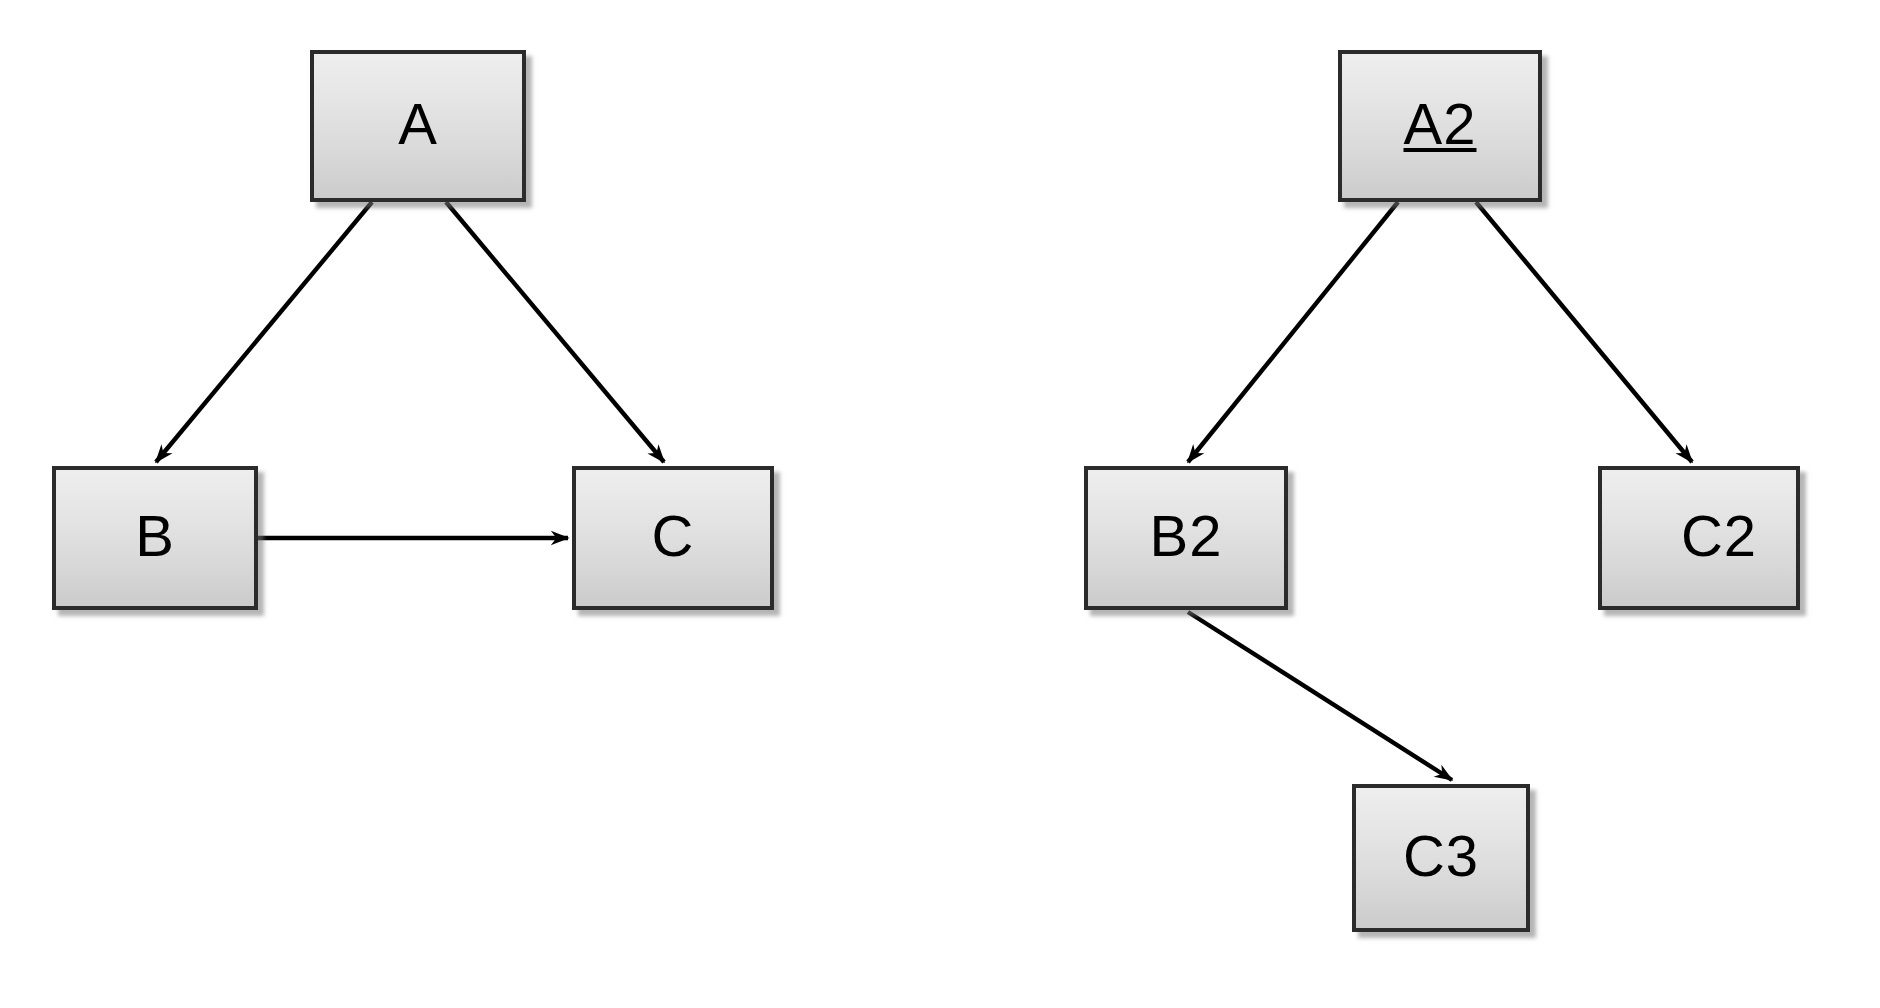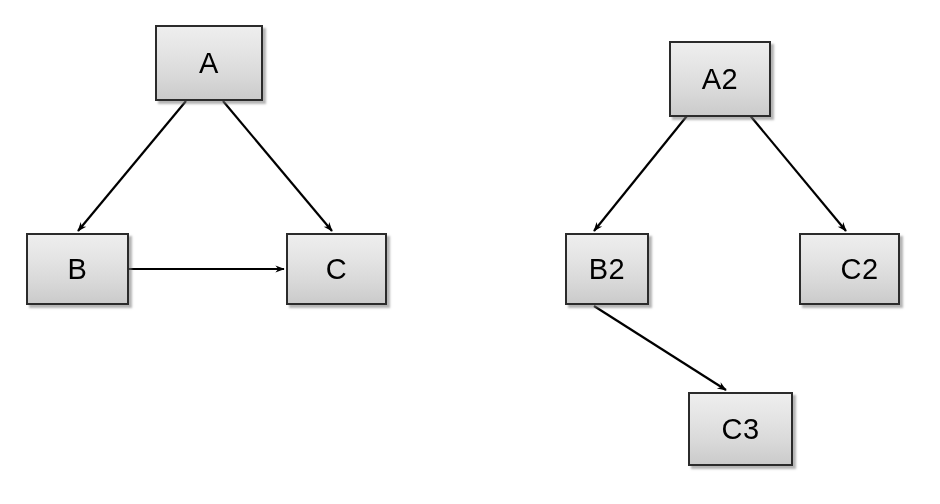--- a/index.html
+++ b/index.html
@@ -68,26 +68,26 @@
   <div id="nodes">
       <div class="node" style="left: 155px; top: 25px; width: 108px; height: 76px;">
         <span class="node-label">A</span>
       </div>
       <div class="node" style="left: 26px; top: 233px; width: 103px; height: 72px;">
         <span class="node-label">B</span>
       </div>
       <div class="node" style="left: 286px; top: 233px; width: 101px; height: 72px;">
         <span class="node-label">C</span>
       </div>
-      <div class="node" style="left: 669px; top: 41px; width: 102px; height: 76px;">
+      <div class="node" style="left: 669px; top: 25px; width: 102px; height: 76px; text-decoration: underline;">
         <span class="node-label">A2</span>
       </div>
-      <div class="node" style="left: 542px; top: 233px; width: 84px; height: 72px; margin-left: 23px;">
+      <div class="node" style="left: 542px; top: 233px; width: 102px; height: 72px;">
         <span class="node-label">B2</span>
       </div>
       <div class="node" style="left: 799px; top: 233px; width: 101px; height: 72px; padding-left: 20px;">
         <span class="node-label">C2</span>
       </div>
-      <div class="node" style="left: 676px; top: 392px; width: 105px; height: 74px; margin-left: 12px;">
+      <div class="node" style="left: 676px; top: 392px; width: 89px; height: 74px;">
         <span class="node-label">C3</span>
       </div>
     </div>
 </div>
 
 </body></html>

